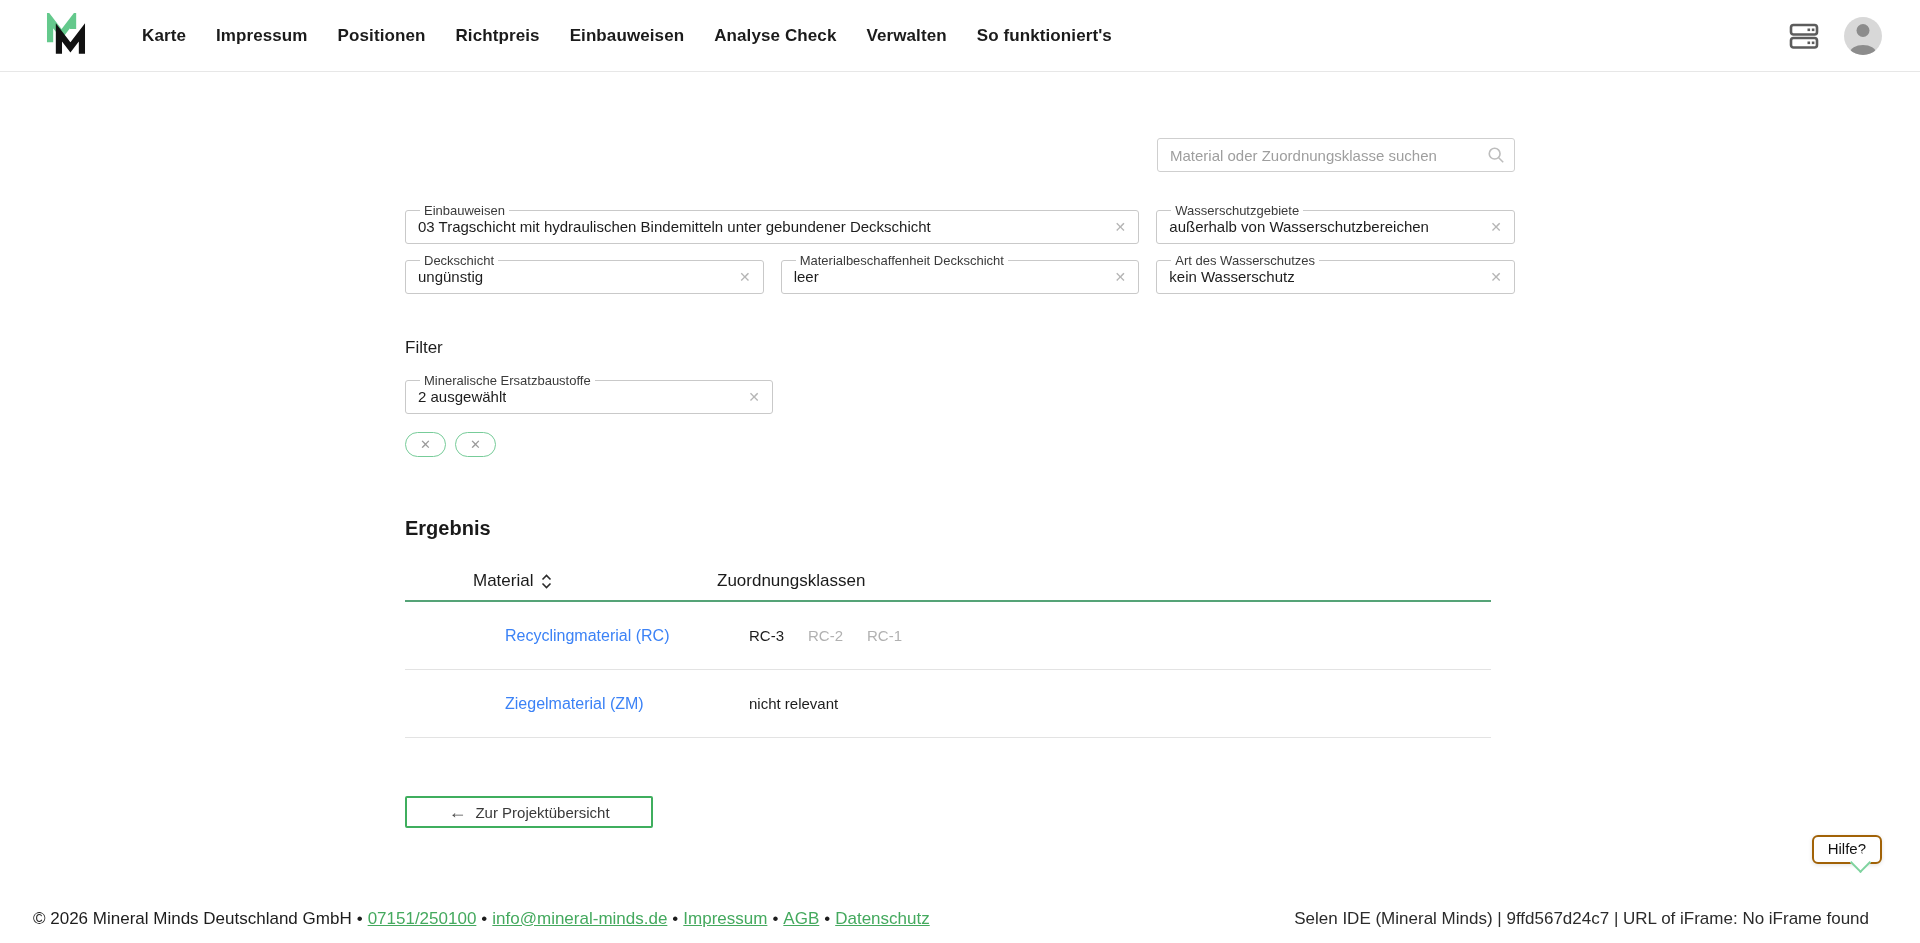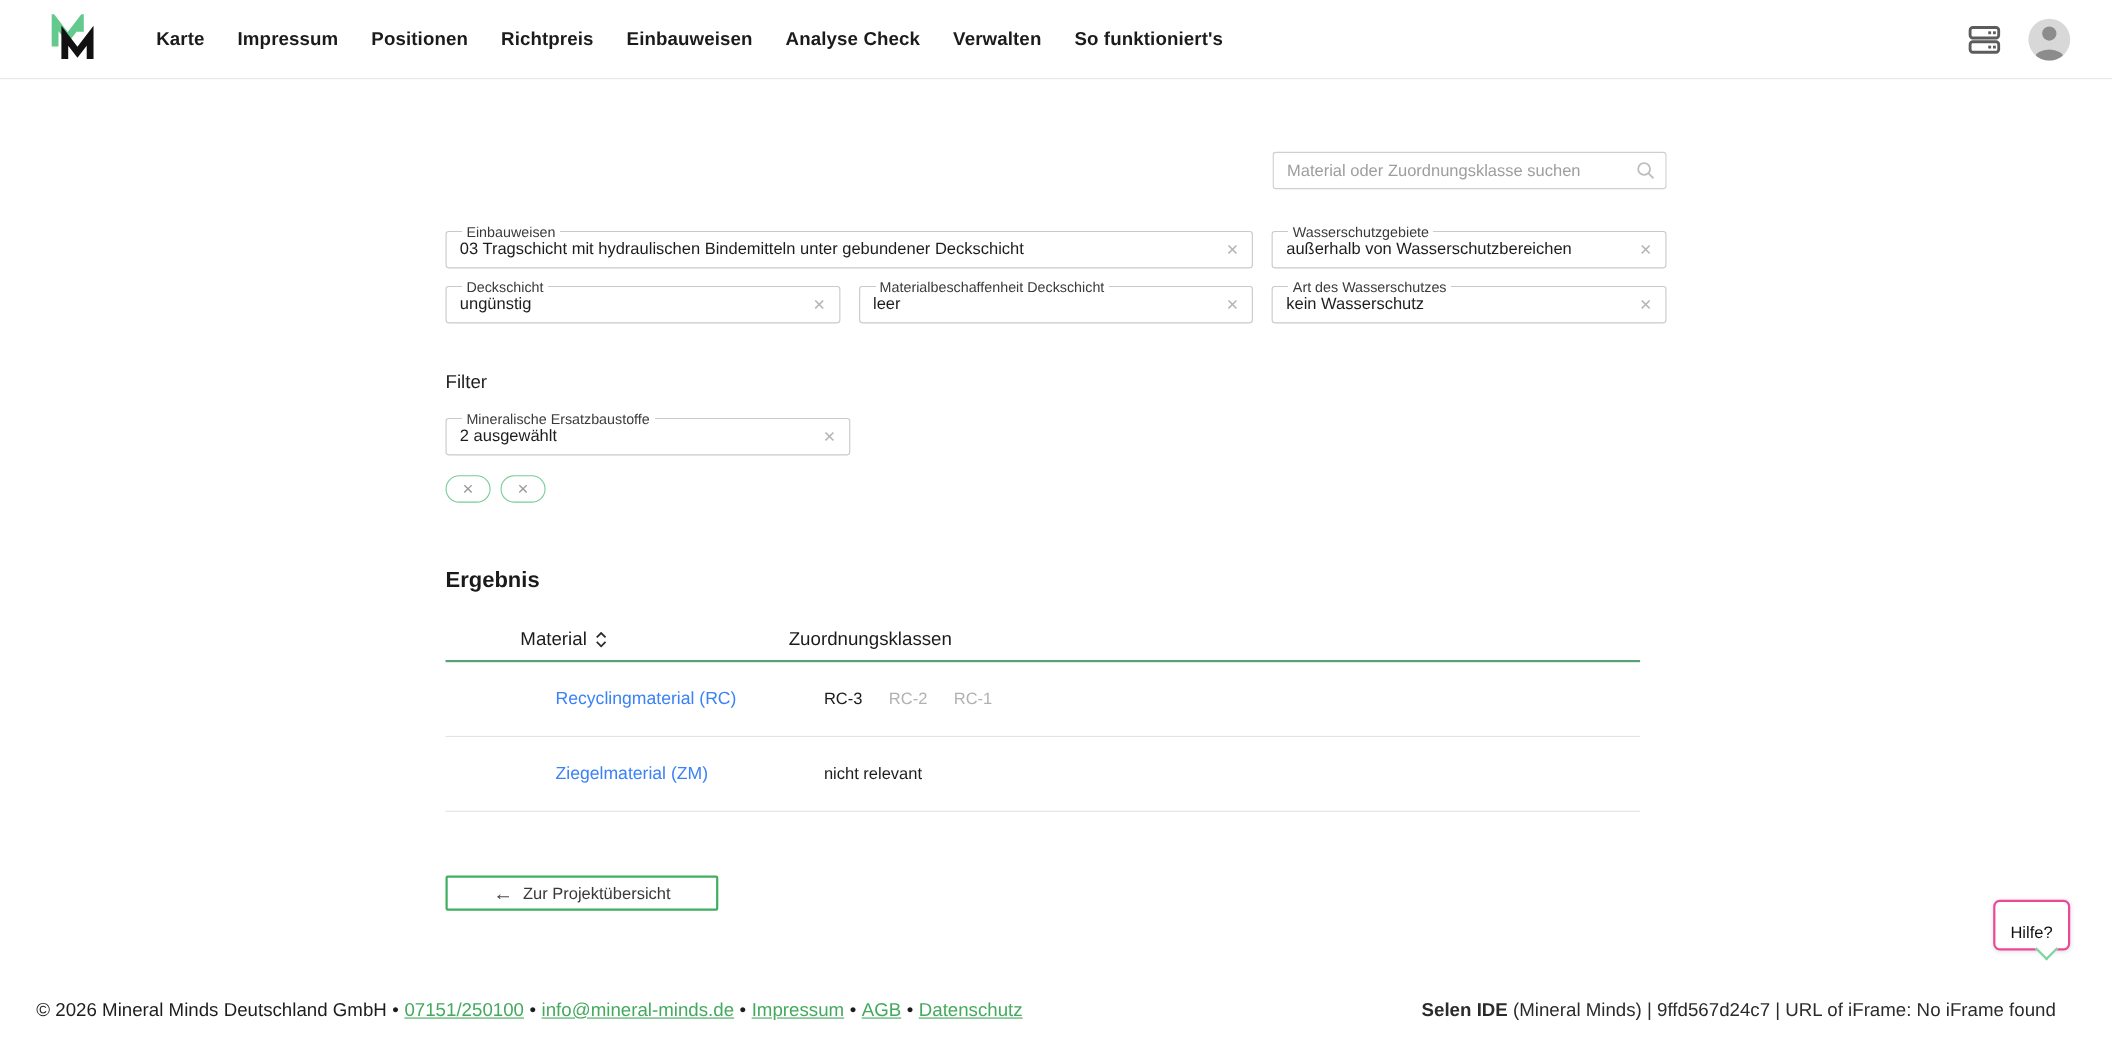--- a/index.html
+++ b/index.html
@@ -55,30 +55,30 @@
   .td-classes { display:flex; gap:24px; font-size:15px; }
   .badge-active { color:#1d1d1d; font-weight:500; }
   .badge-muted { color:#b1b1b1; }
   .td-single { font-size:15px; color:#1d1d1d; }
 
   
   .back-button { margin-top:58px; width:248px; height:32px; background:#fff; border:2px solid #3fae5e; border-radius:2px; display:flex; align-items:center; justify-content:center; gap:9px; font-size:15px; color:#3a3a3a; font-family:"Liberation Sans",sans-serif; cursor:pointer; }
   .back-arrow { font-size:18px; color:#4a4a4a; line-height:1; }
 
   
-  .help-bubble { position:absolute; right:38px; bottom:79px; background:#fff; border:2px solid #ec4899; border-radius:6px; padding:20px 14px 5px; font-size:15px; color:#111; box-shadow:0 1px 4px rgba(0,0,0,0.12); cursor:pointer; }
+  .help-bubble { position:absolute; right:38px; bottom:79px; background:#fff; border:2px solid #a16207; border-radius:6px; padding:3px 14px 5px; font-size:15px; color:#111; box-shadow:0 1px 4px rgba(0,0,0,0.12); cursor:pointer; }
   .help-bubble::after { content:""; position:absolute; right:12px; bottom:-8px; width:13px; height:13px; background:#fff; border-right:2px solid #7fd39f; border-bottom:2px solid #7fd39f; transform:rotate(45deg); }
 
   
   .footer { position:absolute; left:0; right:0; bottom:0; padding:0 51px 14px 33px; display:flex; justify-content:space-between; align-items:baseline; font-size:17px; color:#1d1d1d; background:#fff; }
   .footer-left { display:flex; align-items:baseline; gap:5px; white-space:nowrap; }
   .footer a { color:#44a95e; text-decoration:underline; cursor:pointer; }
   .dot { color:#1d1d1d; }
   .footer-right { color:#2b2b2b; white-space:nowrap; }
-  .footer-right b { font-weight:700;margin-left:24px; }
+  .footer-right b { font-weight:400;margin-left:24px; }
 </style>
 </head>
 <body>
 
 <header class="topbar">
   <div class="logo">
     <svg width="46" height="46" viewBox="0 0 52 52">
       <path d="M8 33 V7 L21 24 L34 7 V18" fill="none" stroke="#64c98c" stroke-width="7"></path>
       <path d="M18 46 V22 L31 39 L44 22 V46" fill="none" stroke="#111111" stroke-width="7"></path>
     </svg>

